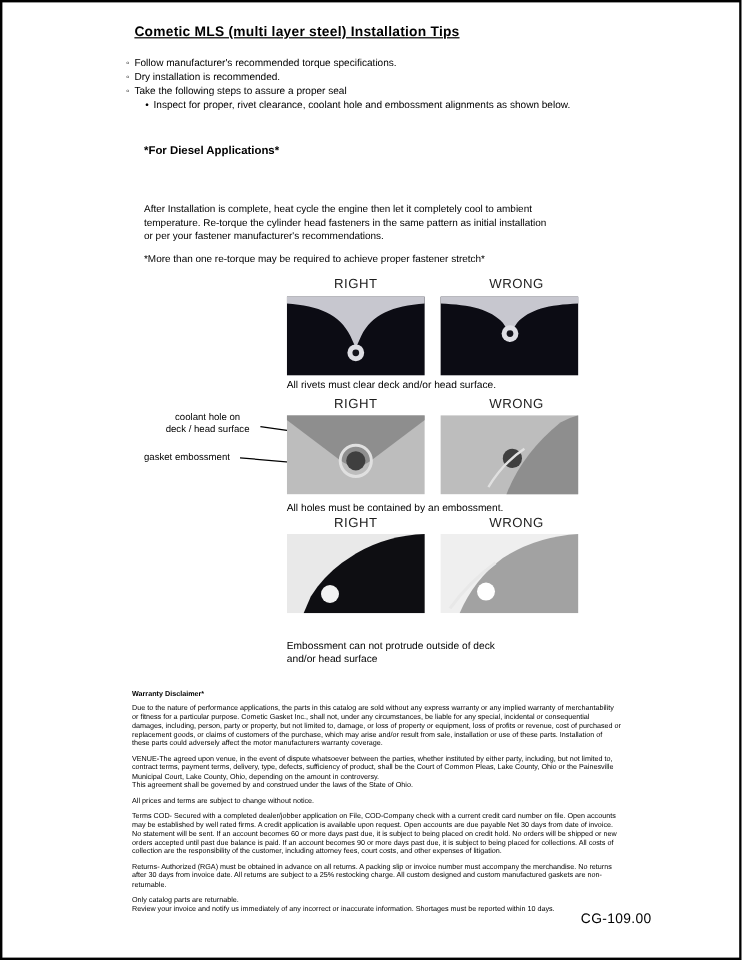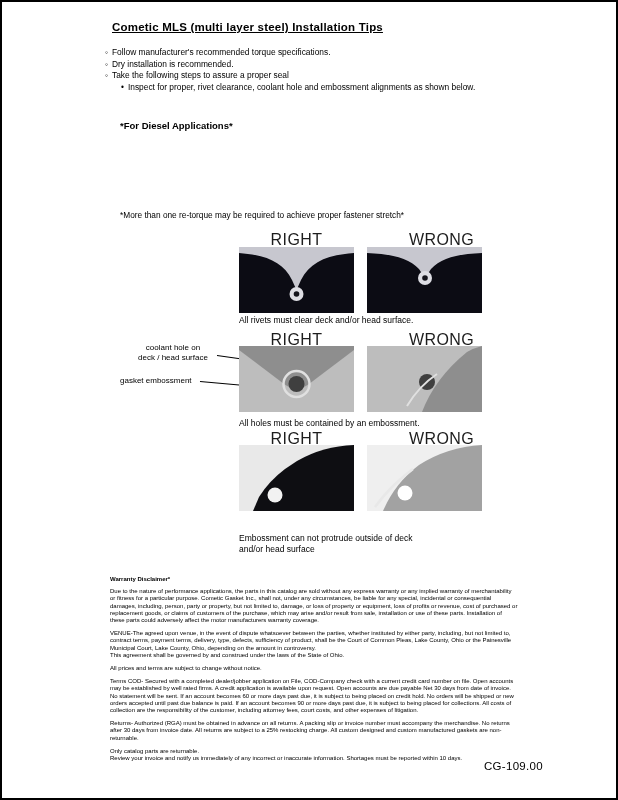--- a/index.html
+++ b/index.html
@@ -20,23 +20,23 @@
   .tips > li::before { content:"\25E6"; margin-right:4px; }
   .subtips { list-style:none; margin-left:16px; }
   .subtips > li::before { content:"\2022"; margin-right:4px; }
 
   .diesel-heading { left:118px; top:118px; font-size:9.5px; font-weight:bold; }
   .para { font-size:8.3px; line-height:10.8px; white-space:pre-line; }
   .para1 { left:118px; top:135px; }
   .para2 { left:118px; top:167px; }
   .note  { left:118px; top:208px; font-size:8.3px; }
 
-  .rw-label { width:115px; text-align:center; font-size:16px; color:#1d1d1d; letter-spacing:0.4px; }
+  .rw-label { width:115px; text-align:center; font-size:11px; color:#1d1d1d; letter-spacing:0.4px; }
   .rw-left  { left:237px; }
-  .rw-right { left:382px;text-align:center; }
+  .rw-right { left:371px;text-align:center; }
   .row1-label { top:229px; }
   .row2-label { top:329px; }
   .row3-label { top:428px; }
 
   .diag-img { width:115px; height:66px; display:block; }
   .img-left  { left:237px; }
   .img-right { left:365px; }
   .row1-img { top:245px; }
   .row2-img { top:344px; }
   .row3-img { top:443px; }
@@ -69,20 +69,23 @@
   <ul class="abs tips">
     <li>Follow manufacturer's recommended torque specifications.</li>
     <li>Dry installation is recommended.</li>
     <li>Take the following steps to assure a proper seal</li>
     <ul class="subtips">
       <li>Inspect for proper, rivet clearance, coolant hole and embossment alignments as shown below.</li>
     </ul>
   </ul>
 
   <div class="abs diesel-heading">*For Diesel Applications*</div>
+  <p class="abs para para2">After Installation is complete, heat cycle the engine then let it completely cool to ambient
+temperature. Re-torque the cylinder head fasteners in the same pattern as initial installation
+or per your fastener manufacturer's recommendations.</p>
   <p class="abs note">*More than one re-torque may be required to achieve proper fastener stretch*</p>
 
   <div class="abs rw-label rw-left row1-label">RIGHT</div>
   <div class="abs rw-label rw-right row1-label">WRONG</div>
 
   <svg class="abs diag-img img-left row1-img" viewBox="0 0 115 66" preserveAspectRatio="none">
     <rect width="115" height="66" fill="#0c0c14"></rect>
     <path d="M0,0 H115 V6 C88,8 71,15 62,33 L57.5,43 L53,33 C44,15 27,8 0,6 Z" fill="#c7c7cf"></path>
     <circle cx="57.5" cy="47" r="7" fill="#dedee4"></circle>
     <circle cx="57.5" cy="47" r="2.8" fill="#14141c"></circle>

